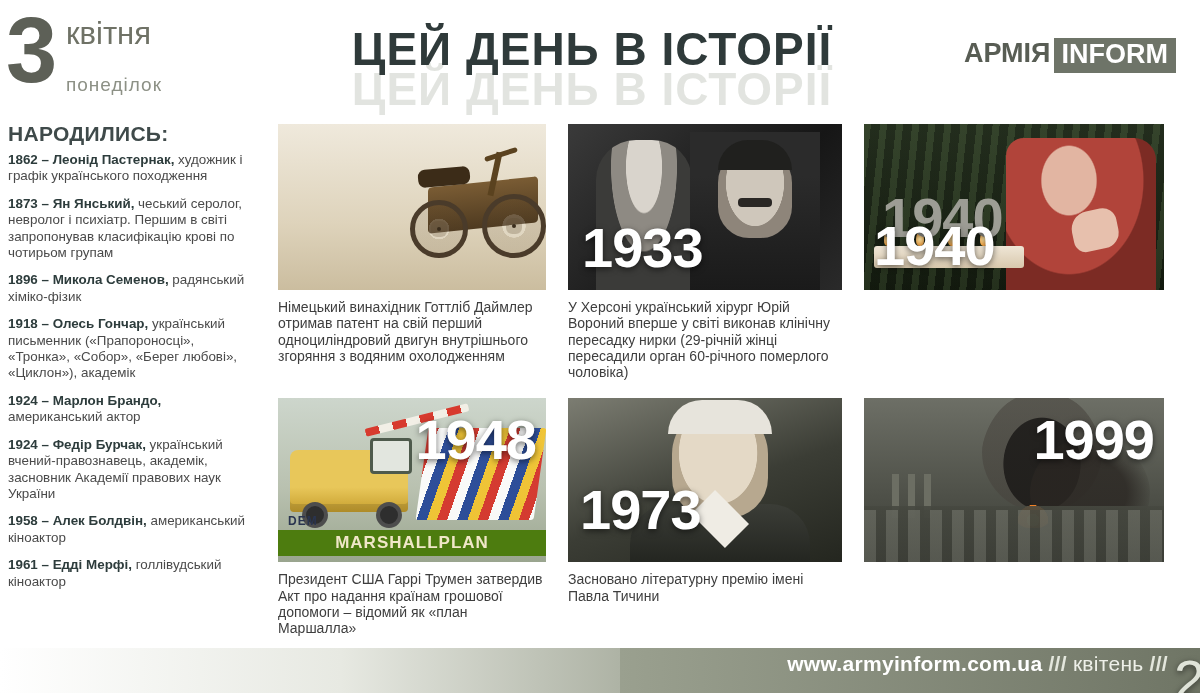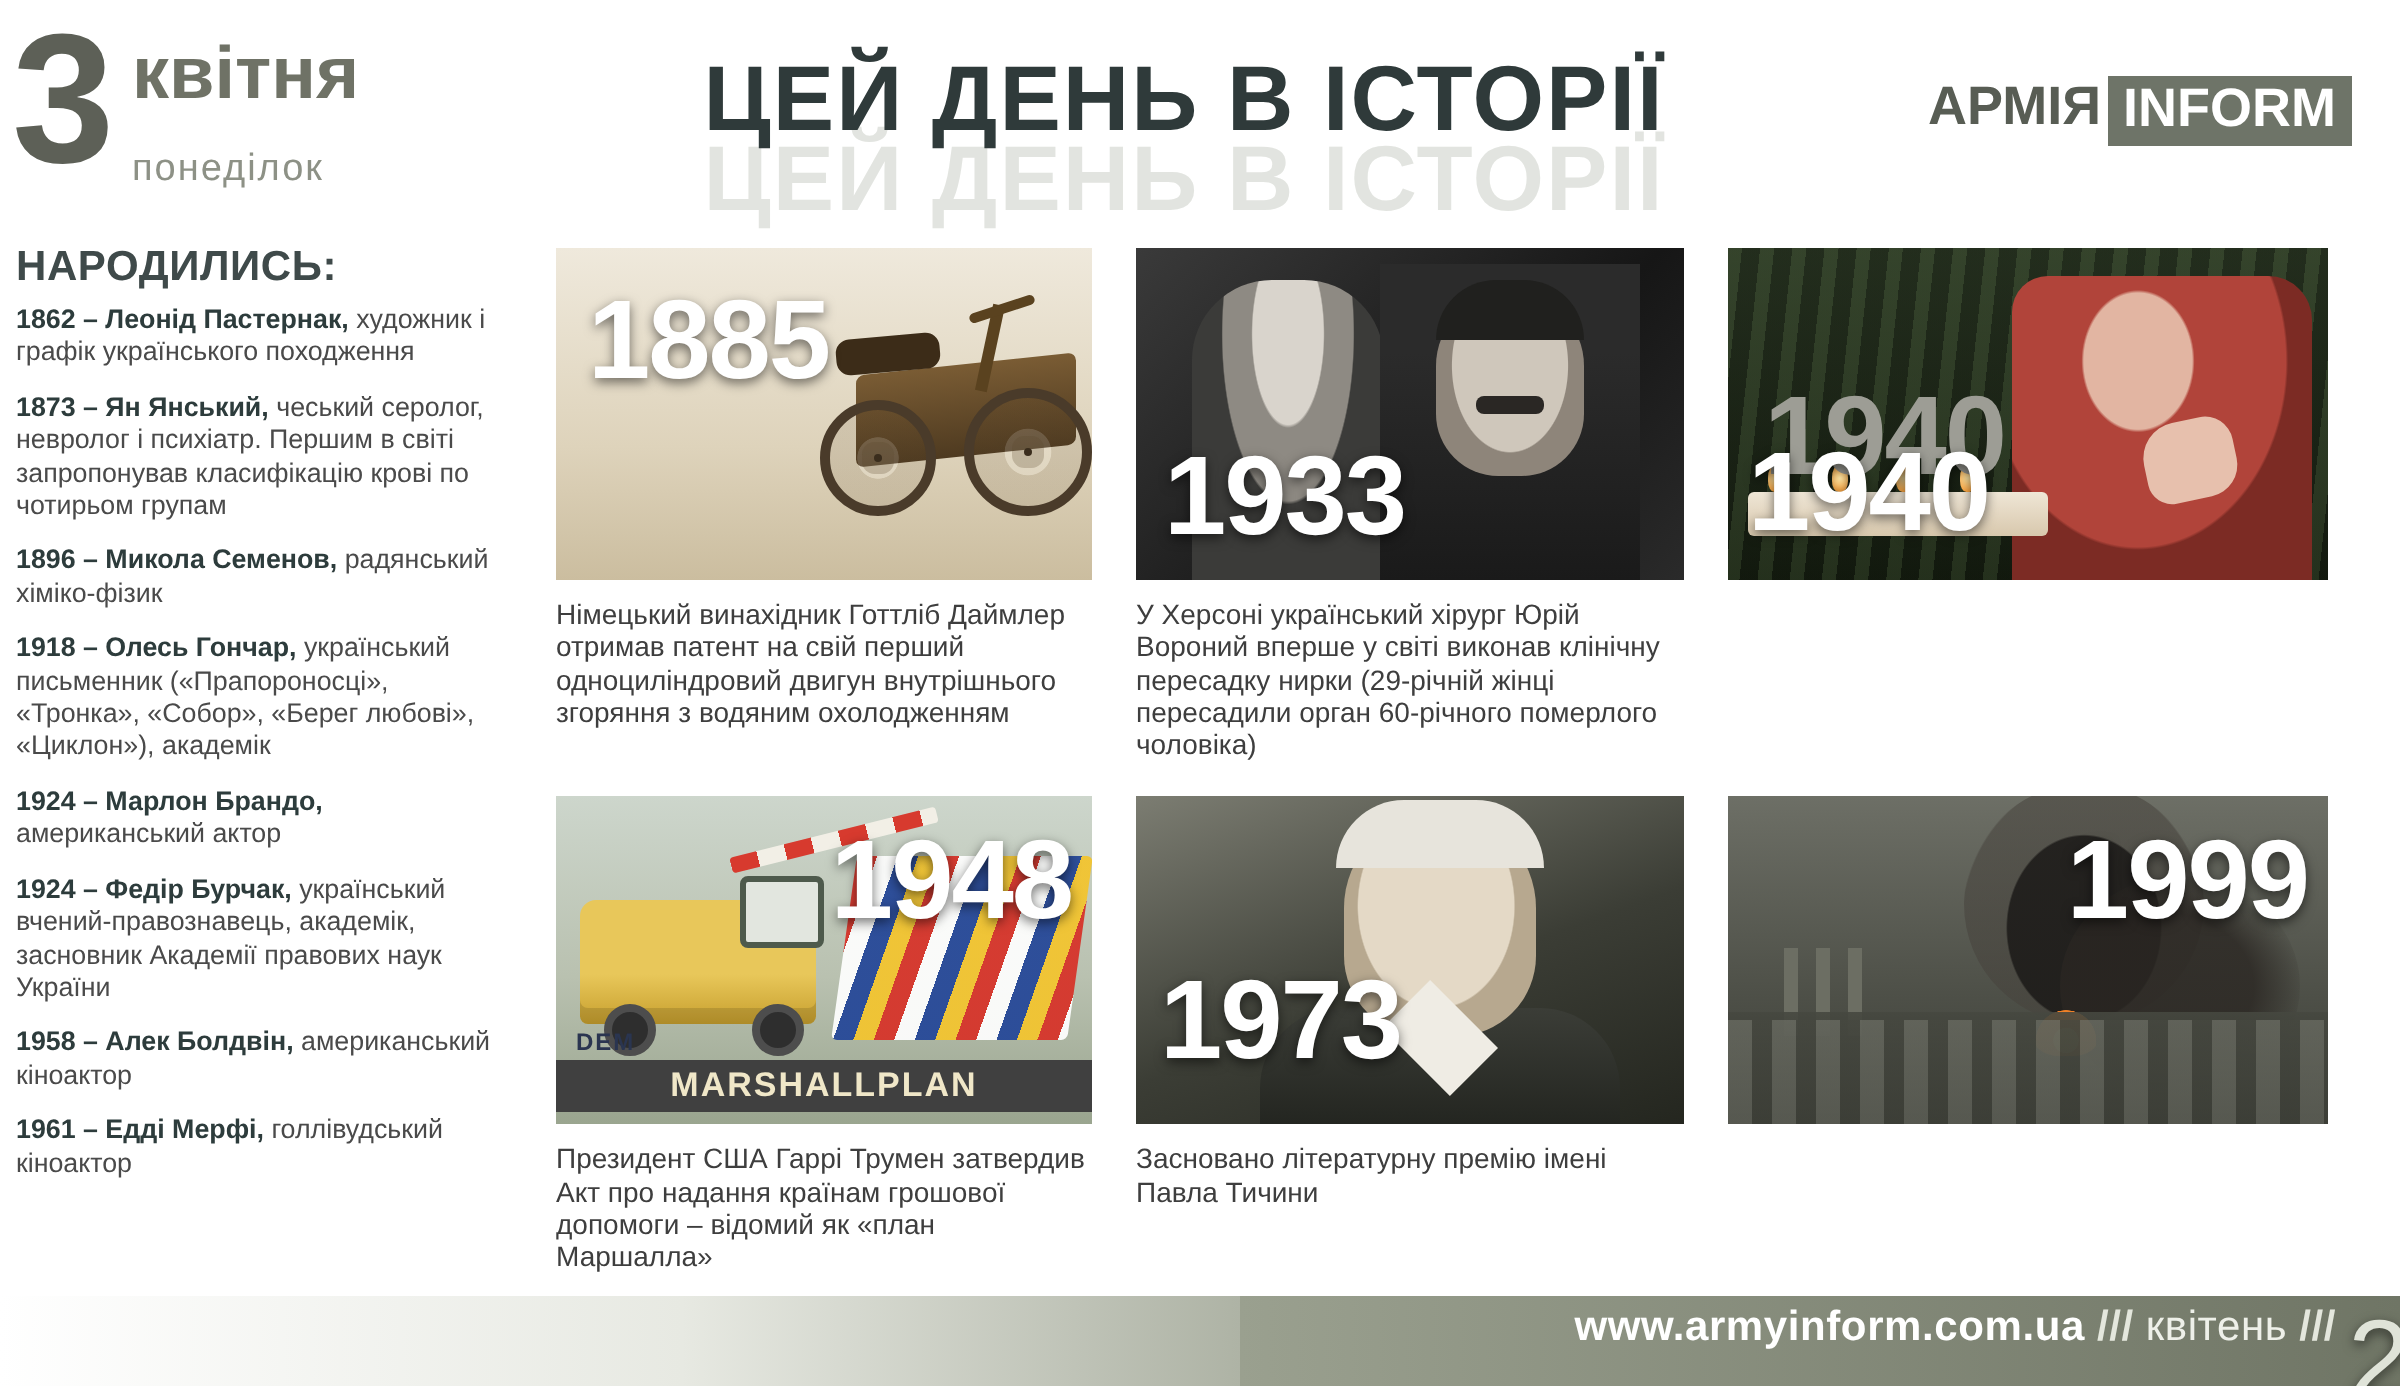--- a/index.html
+++ b/index.html
@@ -32,22 +32,22 @@
     left: 6px; top: 4px;
     font-size: 92px;
     line-height: 92px;
     font-weight: bold;
     color: #5d6057;
     letter-spacing: -3px;
   }
   .month {
     position: absolute;
     left: 66px; top: 16px;
-    font-size: 37px;
-    font-weight: bold;
+    font-size: 31px;
+    font-weight: normal;
     color: #6f7266;
     letter-spacing: 0px;
   }
   .weekday {
     position: absolute;
     left: 66px; top: 74px;
     font-size: 19px;
     color: #8d9186;
     letter-spacing: 1px;
   }
@@ -272,21 +272,21 @@
       repeating-linear-gradient(102deg,
         rgba(214,52,42,.95) 0 10px,
         rgba(255,255,255,.92) 10px 20px,
         rgba(38,72,152,.95) 20px 30px,
         rgba(242,196,48,.95) 30px 40px);
     transform: skewX(-8deg);
     border-radius: 3px;
   }
   .p1948 .banner{
     position:absolute; left:0; bottom:6px; width:100%; height:26px;
-    background:#404040;
+    background:#4d7c0f;
     color:#f0e7c8; font-weight:bold; font-size:17px;
     display:flex; align-items:center; justify-content:center; letter-spacing:1px;
   }
   .p1948 .dem{
     position:absolute; left:10px; bottom:34px; font-size:12px; font-weight:bold;
     color:#2a3550; letter-spacing:1px;
   }
 
   
   .p1973 { background:#2b2c27; }
@@ -425,21 +425,20 @@
 
     <div class="card r1">
       <div class="photo p1885">
         <div class="sky"></div>
         <div class="frame"></div>
         <div class="seat"></div>
         <div class="bar"></div>
         <div class="bar2"></div>
         <div class="wheel w1"></div>
         <div class="wheel w2"></div>
-        <div class="year" style="left:16px; top:18px;">1885</div>
       </div>
       <div class="caption">Німецький винахідник Готтліб Даймлер отримав патент на свій перший одноциліндровий двигун внутрішнього згоряння з водяним охолодженням</div>
     </div>
 
     <div class="card r1">
       <div class="photo p1933">
         <div class="bg"></div>
         <div class="figL"></div>
         <div class="figR"></div>
         <div class="face"></div>

